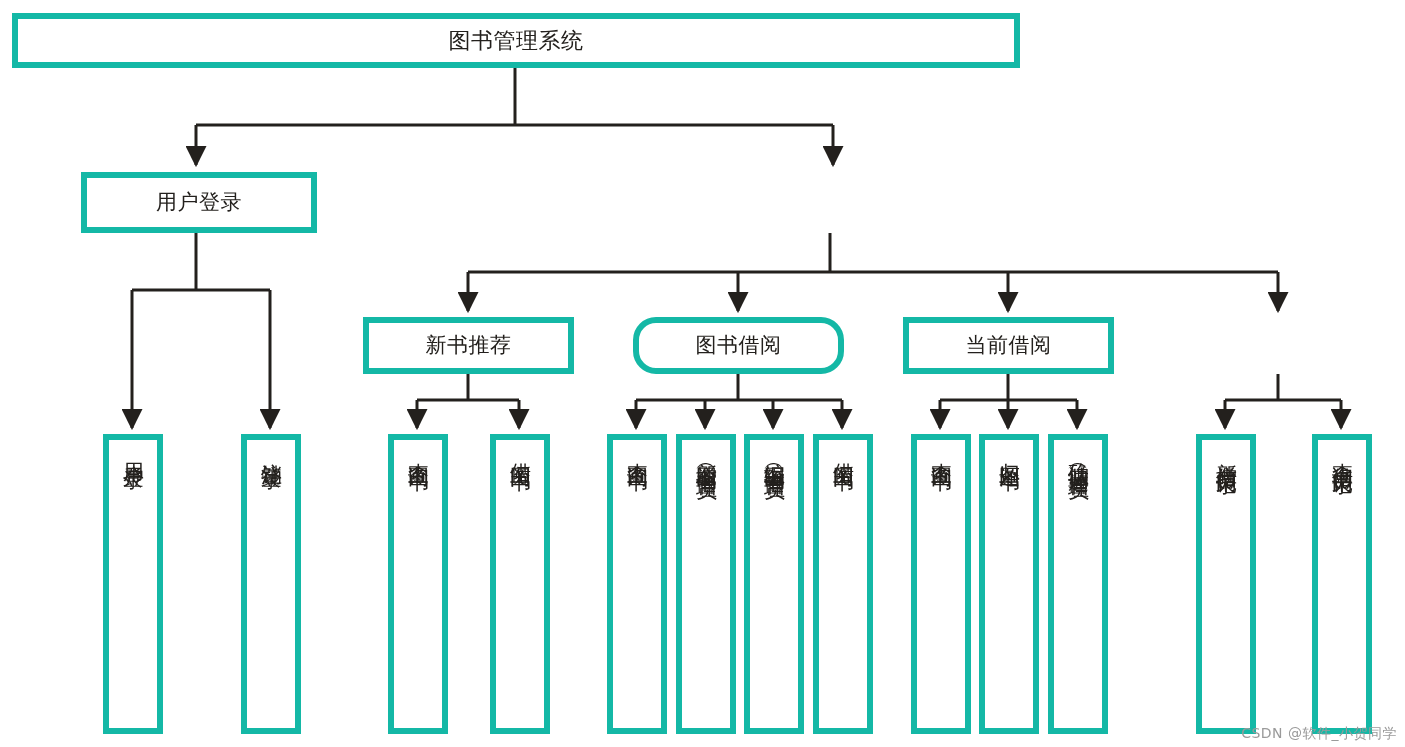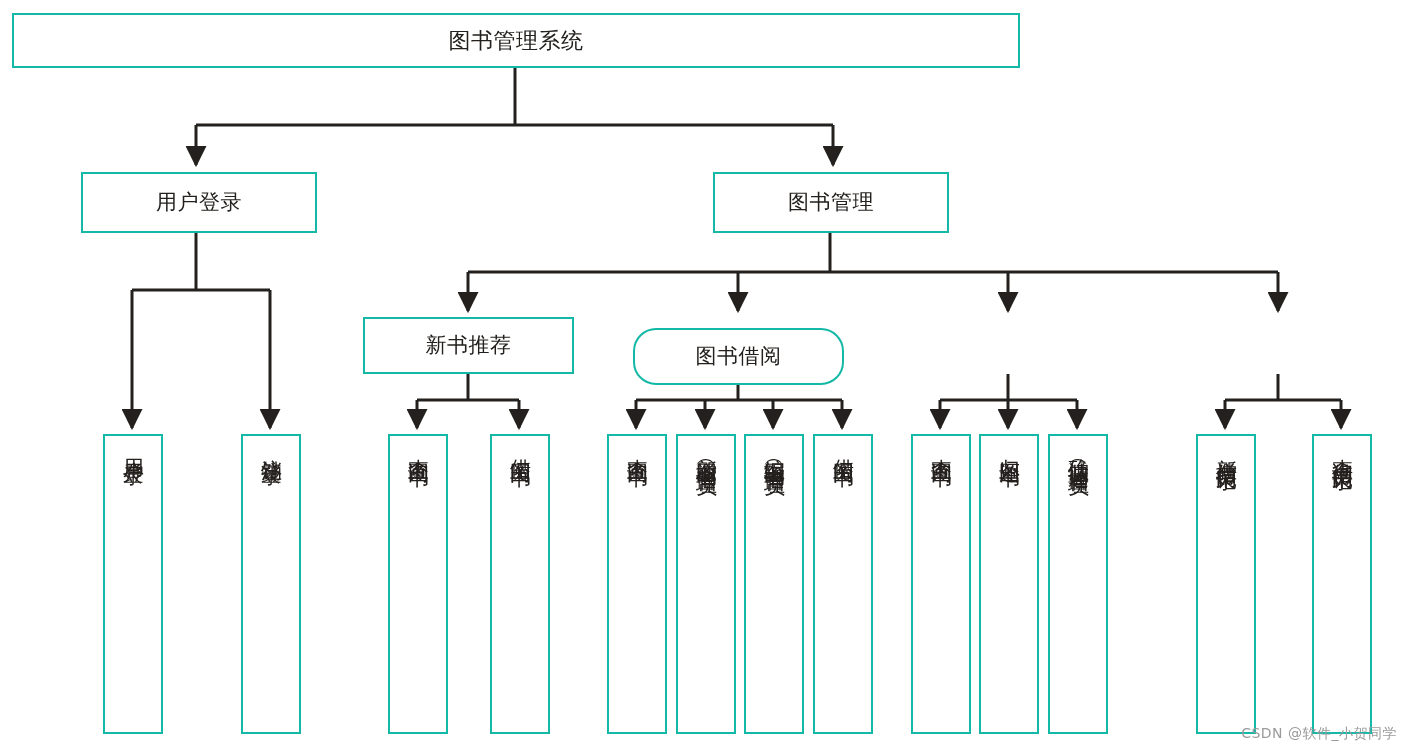--- a/index.html
+++ b/index.html
@@ -21,21 +21,21 @@
   #diagram-svg {
     position: absolute;
     left: 0;
     top: 0;
     width: 1405px;
     height: 747px;
   }
   .node {
     position: absolute;
     box-sizing: border-box;
-    border: 2px solid #14b8a6;
+    border: 6px solid #14b8a6;
     background: #ffffff;
     display: flex;
     align-items: center;
     justify-content: center;
     color: #23201d;
   }
   .node-label {
     display: block;
     text-align: center;
     line-height: 1.18;
@@ -128,29 +128,29 @@
     </g>
   </svg>
 
   <div class="node root horizontal" style="left:12px; top:13px; width:1008px; height:55px;">
     <span class="node-label">图书管理系统</span>
   </div>
 
   <div class="node horizontal" style="left:81px; top:172px; width:236px; height:61px;">
     <span class="node-label">用户登录</span>
   </div>
-  <div class="node horizontal" style="left:713px; top:172px; width:236px; height:61px;">
-    <span class="node-label">图书管理</span>
-  </div>
 
   <div class="node horizontal" style="left:363px; top:317px; width:211px; height:57px;">
     <span class="node-label">新书推荐</span>
   </div>
-  <div class="node horizontal" style="left:633px; top:328px; width:211px; height:57px;border-radius:23px;">
+  <div class="node horizontal" style="left:633px; top:317px; width:211px; height:57px;border-radius:23px;">
     <span class="node-label">图书借阅</span>
+  </div>
+  <div class="node horizontal" style="left:903px; top:317px; width:211px; height:57px;">
+    <span class="node-label">当前借阅</span>
   </div>
 
   <div class="node vertical" style="left:103px; top:434px; width:60px; height:300px;">
     <span class="node-label">用户登录</span>
   </div>
   <div class="node vertical" style="left:241px; top:434px; width:60px; height:300px;">
     <span class="node-label">注销登录</span>
   </div>
 
   <div class="node vertical" style="left:388px; top:434px; width:60px; height:300px;">

